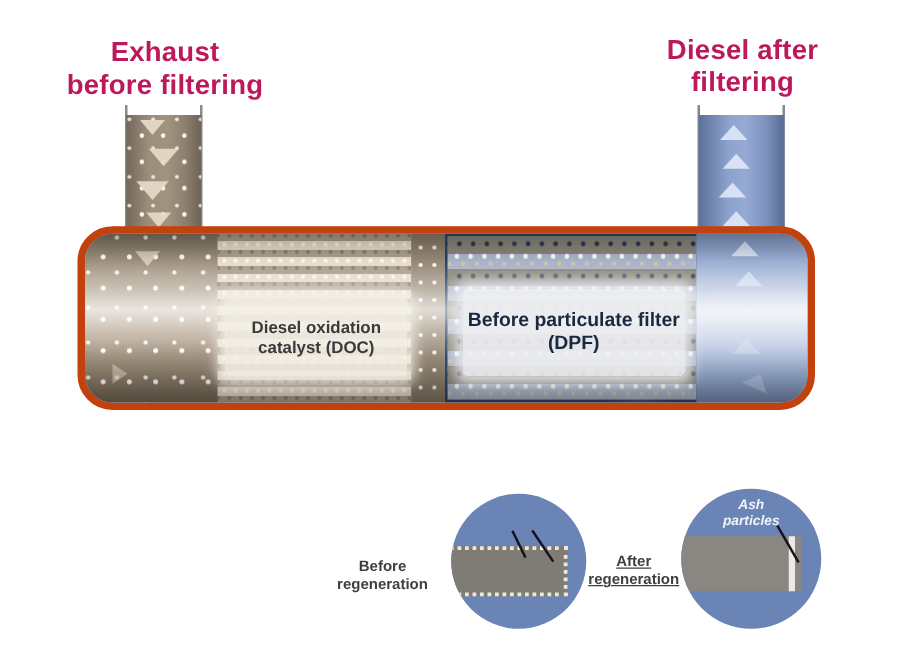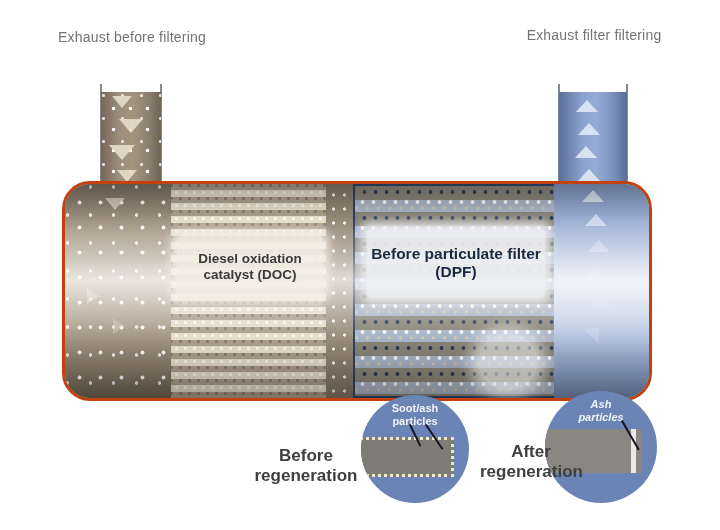--- a/index.html
+++ b/index.html
@@ -2,22 +2,22 @@
 <html><head>
 <meta charset="utf-8">
 <style>
   html,body{margin:0;padding:0;background:#fff;}
   #stage{
     position:relative;width:720px;height:530px;background:#ffffff;overflow:hidden;
     font-family:"Liberation Sans","DejaVu Sans",sans-serif;
   }
   
   .flow-title{
-    position:absolute;font-weight:normal;font-size:14px;line-height:1.18;
-    text-align:center;color:#737373;letter-spacing:.2px;
+    position:absolute;font-weight:bold;font-size:22px;line-height:1.18;
+    text-align:center;color:#be185d;letter-spacing:.2px;
   }
   #title-before{left:52px;top:29px;width:160px;}
   #title-after{left:514px;top:27px;width:160px;}
 
   
   .pipe{position:absolute;top:84px;height:99px;border-left:2px solid #8c8a84;border-right:2px solid #8c8a84;}
   #pipe-in{left:100px;width:58px;}
   #pipe-out{left:558px;width:66px;border-color:#7e88a0;}
   .pipe-fill{position:absolute;left:-1px;right:-1px;top:8px;bottom:-3px;}
   #pipe-in .pipe-fill{
@@ -30,22 +30,22 @@
     background:linear-gradient(90deg,#5b6f97 0%,#8ca3cf 35%,#96aad3 55%,#7b91bd 80%,#576b93 100%);
   }
   
   .tri{position:absolute;width:0;height:0;}
   .tri-down{border-left:10px solid transparent;border-right:10px solid transparent;border-top:12px solid rgba(229,219,201,.92);}
   .tri-up{border-left:11px solid transparent;border-right:11px solid transparent;border-bottom:12px solid rgba(219,229,245,.95);}
   .tri-right{border-top:8px solid transparent;border-bottom:8px solid transparent;border-left:12px solid rgba(226,215,196,.55);}
 
   
   #canister{
-    position:absolute;left:62px;top:181px;width:590px;height:220px;
-    border:3px solid #c2410c;border-radius:28px;overflow:hidden;background:#7dd3fc;
+    position:absolute;left:62px;top:181px;width:590px;height:147px;
+    border:6px solid #c2410c;border-radius:28px;overflow:hidden;background:#7dd3fc;
     box-sizing:border-box;
   }
   .section{position:absolute;top:0;bottom:0;}
   #chamber-left{
     left:0;width:112px;
     background:
       radial-gradient(circle, rgba(255,255,255,.95) 1.7px, transparent 2.3px) 4px 6px/21px 25px repeat,
       radial-gradient(circle, rgba(255,255,255,.85) 1.4px, transparent 2px) 14px 17px/23px 28px repeat,
       linear-gradient(180deg,#7a6e5f 0%,#a99b89 22%,#c6baa8 45%,#b3a492 62%,#8a7c6b 85%,#6b604f 100%);
   }
@@ -111,33 +111,33 @@
   #ash-label{padding:0 24px;font-style:italic;}
   #soot-bar{
     position:absolute;left:-8px;top:42px;width:98px;height:34px;background:#7f7b75;
     border-top:3px dotted #efe8d5;border-right:3px dotted #efe8d5;border-bottom:3px dotted #efe8d5;
   }
   #ash-bar{position:absolute;left:-8px;top:38px;width:104px;height:44px;background:#8a8682;}
   #ash-layer{position:absolute;right:5px;top:0;bottom:0;width:5px;background:#eceae6;}
   .lead{position:absolute;width:2px;background:#15151d;transform-origin:top left;}
 
   .caption{
-    position:absolute;color:#3f3f3f;font-weight:bold;font-size:17px;
+    position:absolute;color:#3f3f3f;font-weight:bold;font-size:12px;
     line-height:1.2;text-align:center;z-index:5;
   }
   #caption-before{left:250px;top:446px;width:112px;}
-  #caption-after{left:480px;top:442px;width:102px;}
+  #caption-after{left:456px;top:442px;width:102px;text-decoration:underline;}
 </style>
 </head>
 <body>
 
 <div id="stage">
 
   <div id="title-before" class="flow-title">Exhaust before filtering</div>
-  <div id="title-after" class="flow-title">Exhaust filter filtering</div>
+  <div id="title-after" class="flow-title">Diesel after filtering</div>
 
   <div id="pipe-in" class="pipe">
     <div class="pipe-fill">
       <div class="tri tri-down" style="left:11px;top:4px;"></div>
       <div class="tri tri-down" style="left:18px;top:27px;border-left-width:12px;border-right-width:12px;border-top-width:14px;"></div>
       <div class="tri tri-down" style="left:8px;top:53px;border-left-width:13px;border-right-width:13px;border-top-width:15px;"></div>
       <div class="tri tri-down" style="left:16px;top:78px;"></div>
     </div>
   </div>
 
@@ -169,21 +169,20 @@
     </div>
     <div id="cyl-shade"></div>
     <div id="doc-plate" class="plate">Diesel oxidation catalyst (DOC)</div>
     <div id="dpf-plate" class="plate">Before particulate filter (DPF)</div>
     <div id="magnify-highlight"></div>
   </div>
 
   <div id="caption-before" class="caption">Before regeneration</div>
   <div id="callout-before" class="callout">
     <div id="soot-bar"></div>
-    <div id="soot-label" class="callout-label">Soot/ash particles</div>
     <div class="lead" style="left:48px;top:30px;height:24px;transform:rotate(-26deg);"></div>
     <div class="lead" style="left:64px;top:30px;height:30px;transform:rotate(-34deg);"></div>
   </div>
 
   <div id="caption-after" class="caption">After regeneration</div>
   <div id="callout-after" class="callout">
     <div id="ash-bar">
       <div id="ash-layer"></div>
     </div>
     <div id="ash-label" class="callout-label">Ash particles</div>

